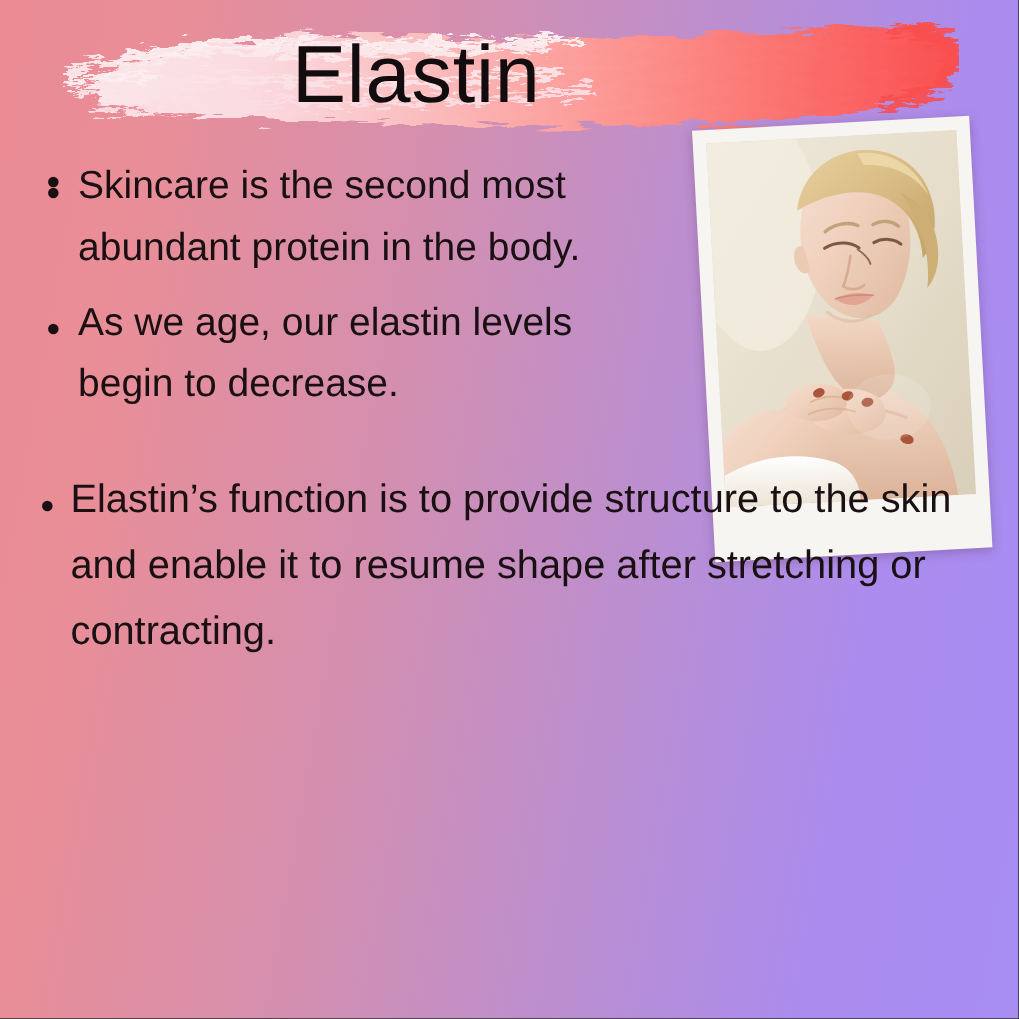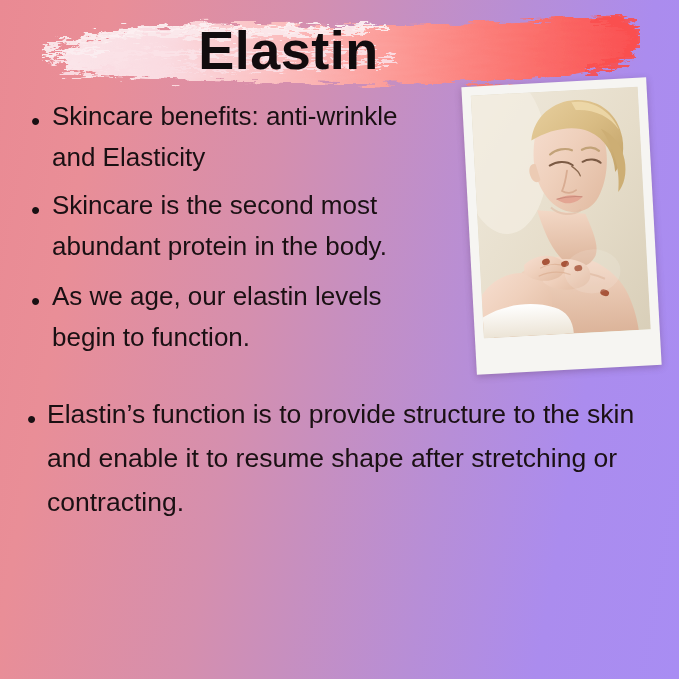--- a/index.html
+++ b/index.html
@@ -23,26 +23,26 @@
     top: 2px;
     width: 610px;
     height: 92px;
     pointer-events: none;
   }
   .brush-wrap svg { display: block; width: 100%; height: 100%; }
 
   
   .slide-title {
     position: absolute;
-    left: 11px;
+    left: 0;
     top: 22px;
     width: 549px;
     text-align: center;
     font-size: 54px;
-    font-weight: 700;
+    font-weight: 400;
     letter-spacing: 0.5px;
     color: #120c0e;
     line-height: 1.05;
     text-indent: 6px;
   }
 
   
   .photo-frame {
     position: absolute;
     left: 469px;
@@ -228,31 +228,30 @@
         <path d="M0,222 C22,210 50,208 72,216 C84,220 90,230 90,243 L0,243 Z" fill="url(#cloth)"></path>
 
         <ellipse cx="112" cy="182" rx="28" ry="22" fill="#ffffff" opacity="0.13"></ellipse>
       </svg>
     </div>
   </div>
 
   <div class="bullets">
     <div class="bullet b-narrow">
       <span class="dot">•</span>
-      <span>Skincare benefits: anti-wrinkle and Elasticity</span>
     </div>
     <div class="gap-sm"></div>
     <div class="bullet b-narrow">
       <span class="dot">•</span>
       <span>Skincare is the second most abundant protein in the body.</span>
     </div>
     <div class="gap-md"></div>
     <div class="bullet b-narrow">
       <span class="dot">•</span>
-      <span>As we age, our elastin levels begin to function.</span>
+      <span>As we age, our elastin levels begin to decrease.</span>
     </div>
     <div class="gap-lg"></div>
     <div class="bullet b-wide">
       <span class="dot">•</span>
       <span>Elastin’s function is to provide structure to the skin and enable it to resume shape after stretching or contracting.</span>
     </div>
   </div>
 
 </div>
 

